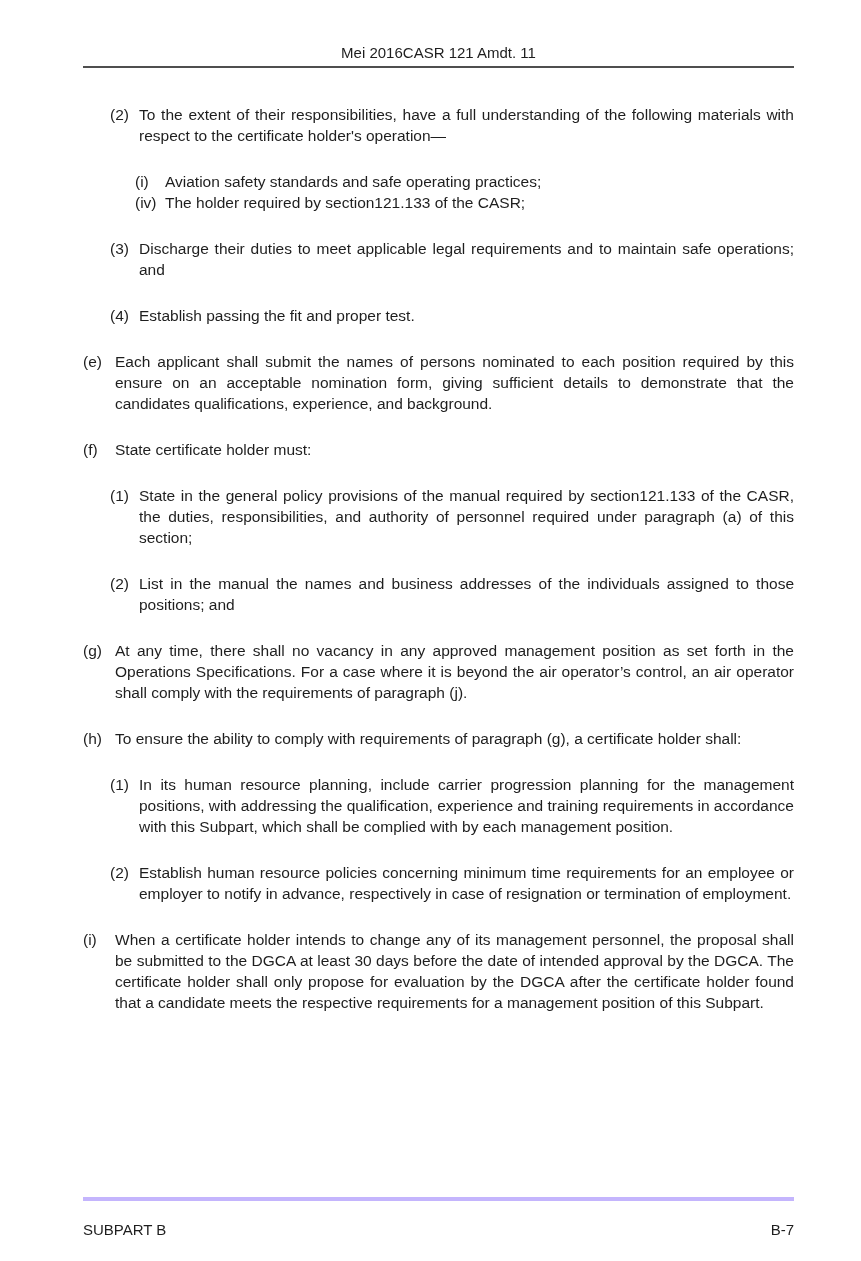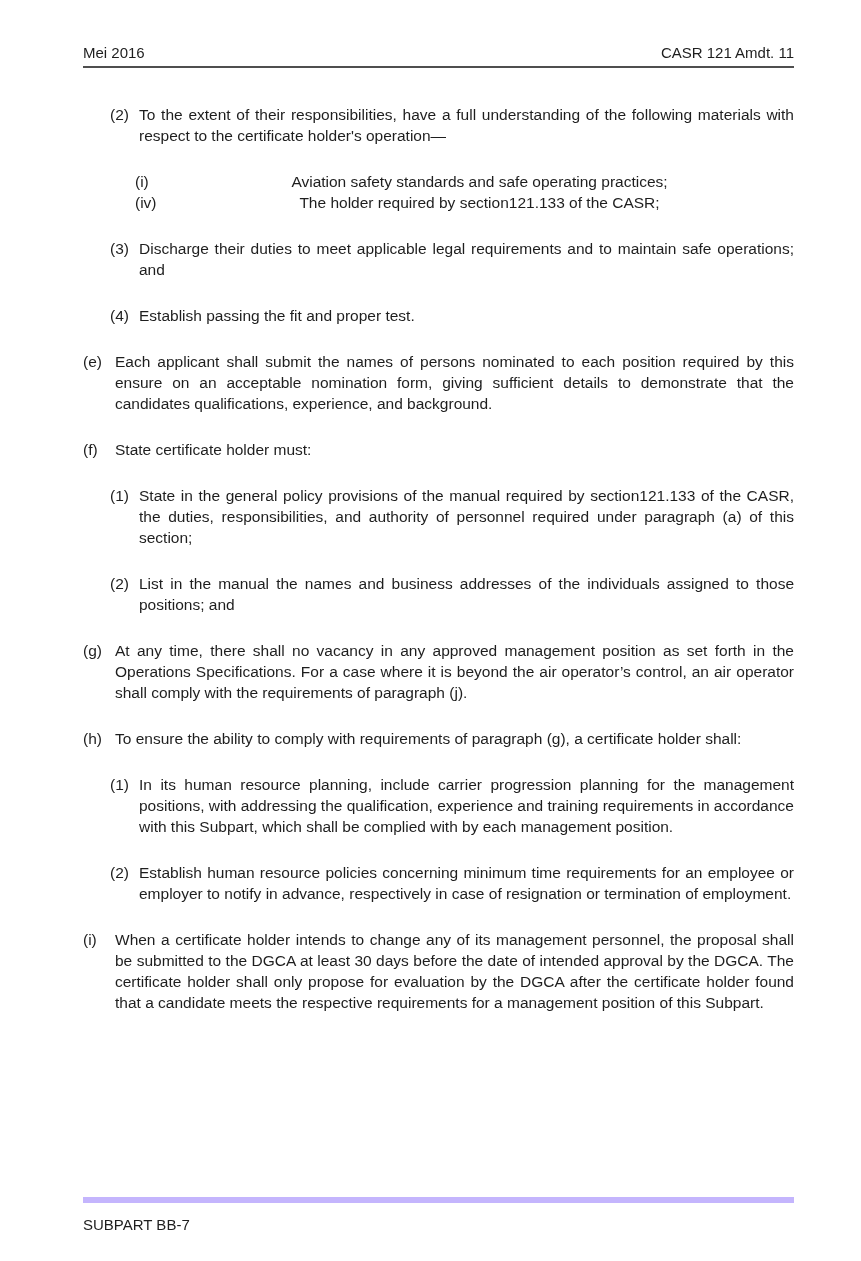--- a/index.html
+++ b/index.html
@@ -14,33 +14,33 @@
     position: relative;
     width: 861px; height: 1261px;
     background: #ffffff;
     overflow: hidden;
   }
   .header {
     position: absolute;
     top: 0; left: 83px; right: 67px;
     padding-top: 44px; padding-bottom: 5px;
     border-bottom: 2px solid #4f4f4f;
-    display: flex; justify-content: space-between;
+    display: flex; justify-content: center;
     font-size: 15px; line-height: 17px;
   }
   .content {
     position: absolute;
     top: 104px; left: 83px; right: 67px;
   }
   .footer {
     position: absolute;
     left: 83px; right: 67px; top: 1197px;
-    border-top: 6px solid #c4b5fd;
-    padding-top: 13px;
-    display: flex; justify-content: flex-start;
+    border-top: 4px solid #c4b5fd;
+    padding-top: 20px;
+    display: flex; justify-content: space-between;
     font-size: 15px; line-height: 17px;
   }
   .block {
     display: flex;
     margin-top: 25px;
     font-size: 15.5px;
     line-height: 21px;
   }
   .block:first-child { margin-top: 0; }
   .marker { flex: 0 0 auto; white-space: nowrap; }
@@ -49,21 +49,21 @@
   .lvl2 { margin-left: 27px; }
   .lvl2 .marker { width: 29px; }
   .list {
     margin-left: 52px;
     margin-top: 25px;
     font-size: 15.5px;
     line-height: 21px;
   }
   .list .item { display: flex; }
   .list .marker { width: 30px; }
-  .list .text { text-align: center; }
+  .list .text { text-align: left; }
 </style>
 </head>
 <body>
 
 <div class="page">
 
   <div class="header">
     <span>Mei 2016</span>
     <span>CASR 121 Amdt. 11</span>
   </div>

